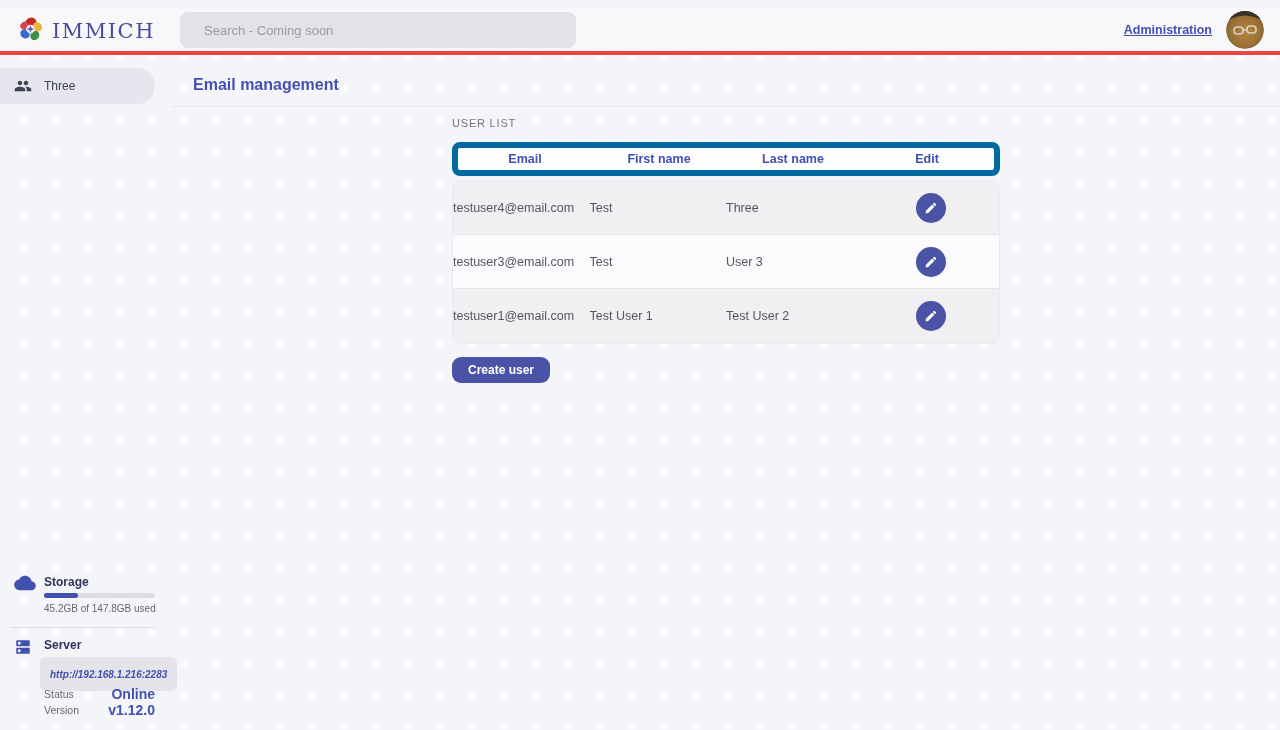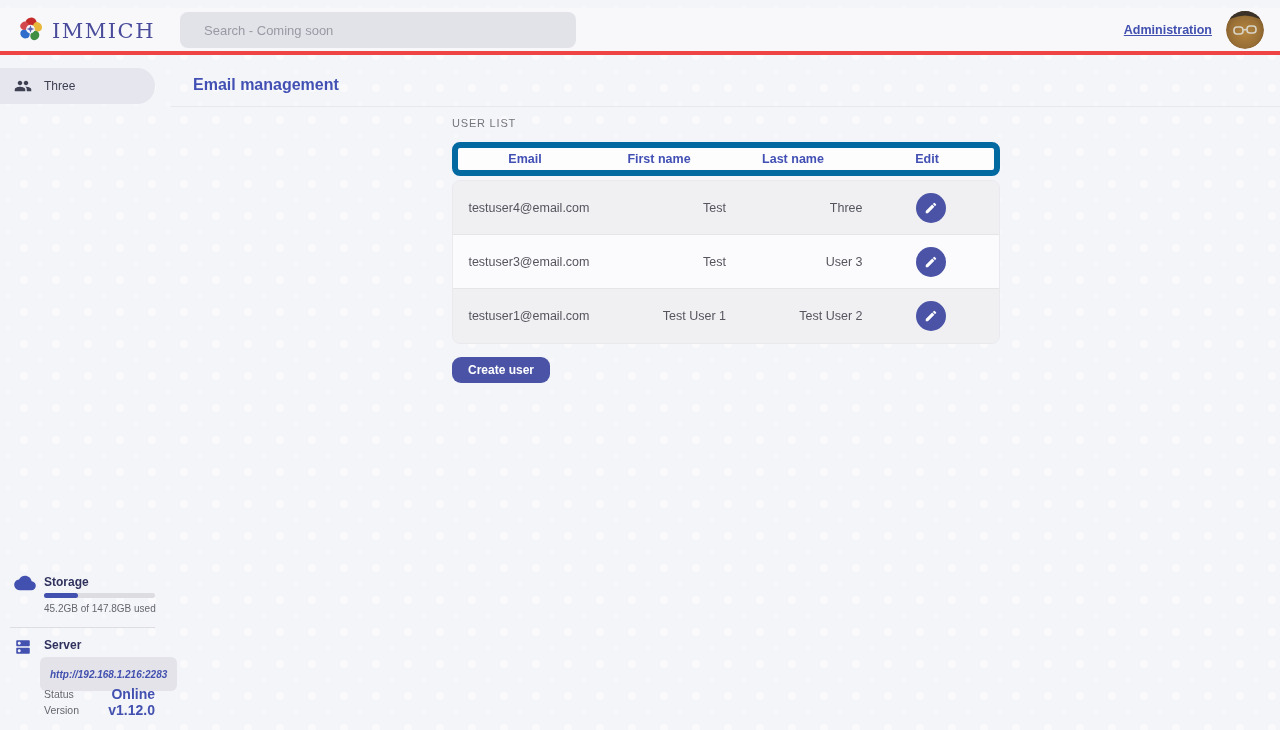--- a/index.html
+++ b/index.html
@@ -90,21 +90,21 @@
     position:absolute; left:452px; top:180px; width:548px;
     border-radius:8px; overflow:hidden; border:1px solid #e9e9ee;
   }
   .table-row {
     height:54px; display:grid; grid-template-columns:repeat(4,1fr); align-items:center;
     border-bottom:1px solid #e4e4e9;
   }
   .table-row:last-child { border-bottom:none; }
   .row-gray { background:#f0f0f3; }
   .row-white { background:#fbfbfd; }
-  .table-row .cell { text-align:right; font-size:12.5px; color:#55555e; }
+  .table-row .cell { text-align:left; font-size:12.5px; color:#55555e; }
   .edit-cell { display:flex; justify-content:center; }
   .edit-btn {
     width:30px; height:30px; border-radius:50%; border:none; background:#4a53a5;
     display:flex; align-items:center; justify-content:center; cursor:pointer;
   }
 
   .create-btn {
     position:absolute; left:452px; top:357px; height:26px; padding:0 16px;
     background:#4a53a5; color:#ffffff; font-size:12px; font-weight:700;
     border:none; border-radius:9px; cursor:pointer;

